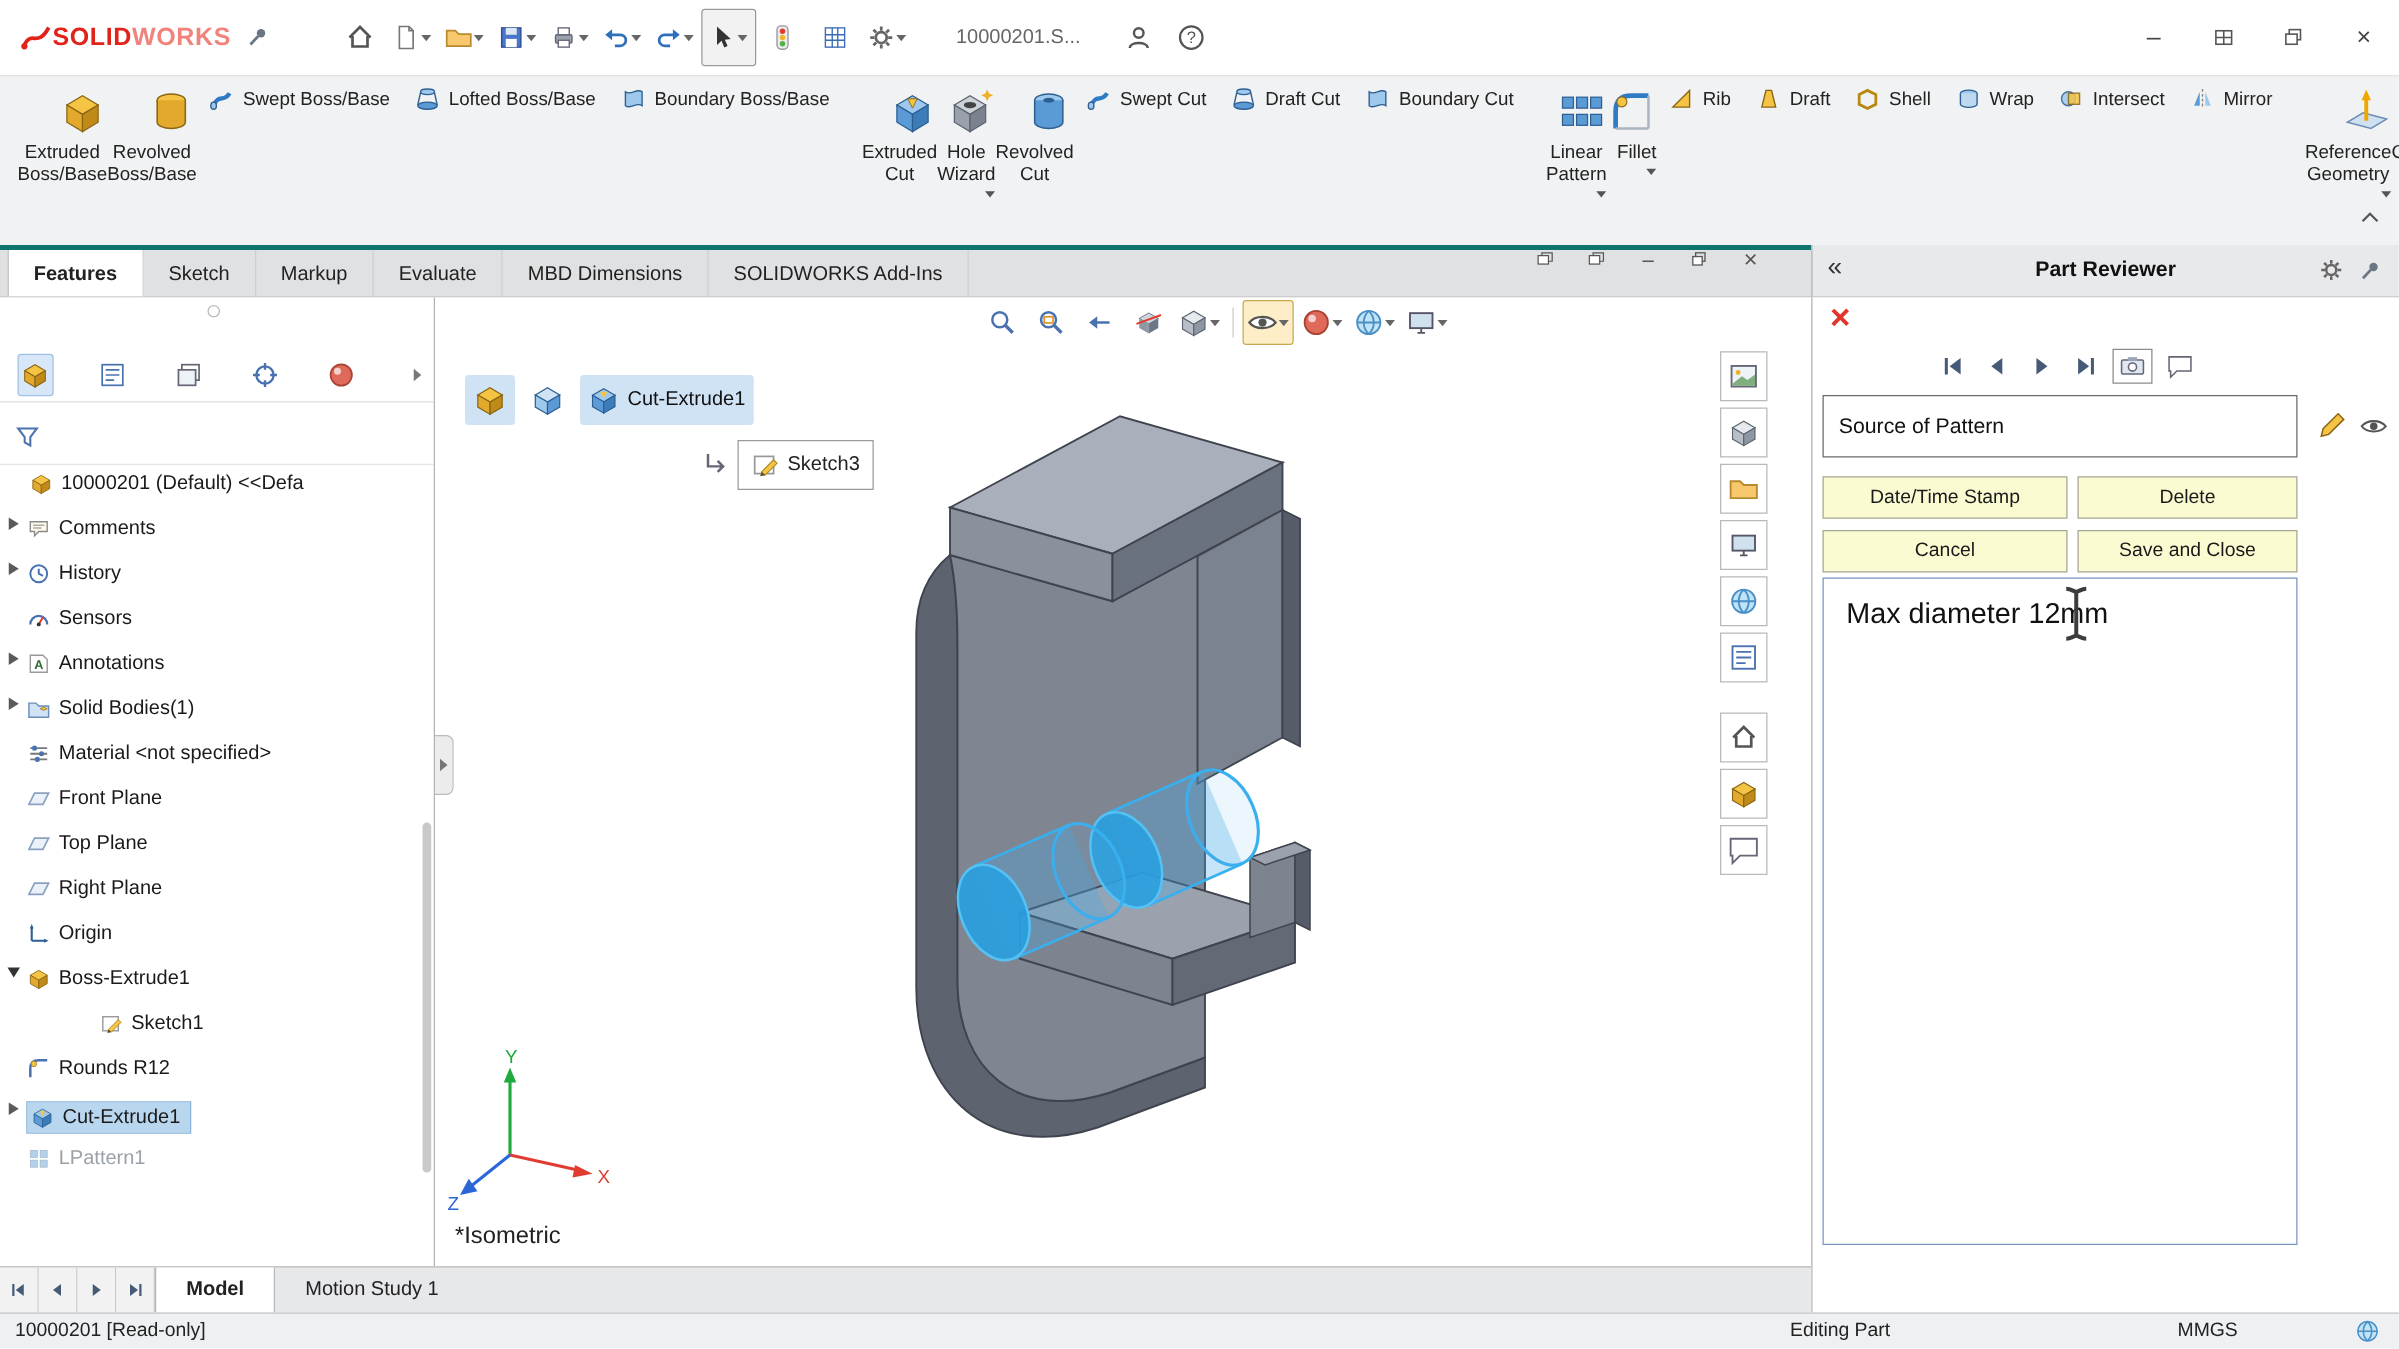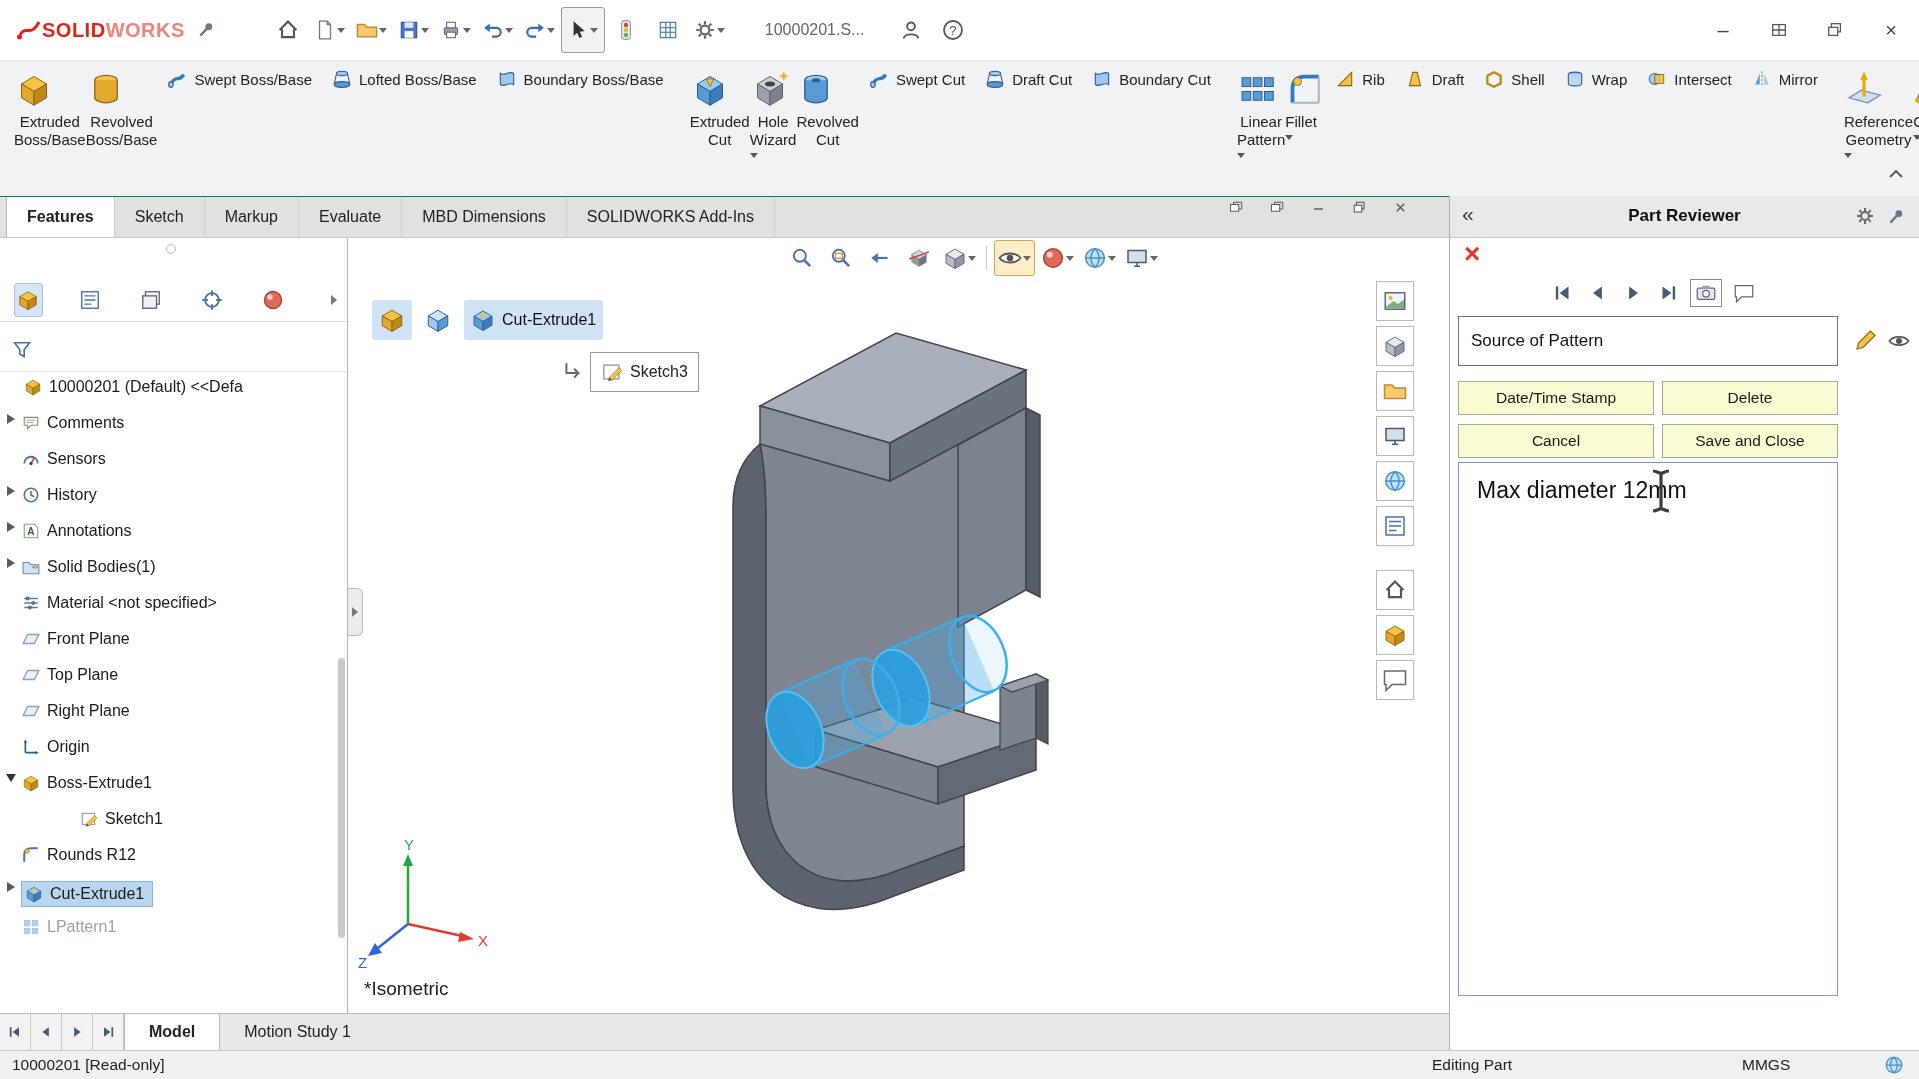--- a/index.html
+++ b/index.html
@@ -15,31 +15,31 @@
   .menu{font-size:16px;padding:0 15px;line-height:60px;color:#222;cursor:default}
   .tbtn{width:42px;height:44px;display:flex;align-items:center;justify-content:center;border-radius:3px}
   .tbtn.boxed{border:1px solid #9a9a9a;background:#f2f2f2}
   .ddc{width:0;height:0;border-left:4px solid transparent;border-right:4px solid transparent;border-top:5px solid #666;margin-left:1px}
   .qat{display:flex;align-items:center;margin-left:40px}
   .docname{font-size:16px;color:#666;margin-left:34px;white-space:nowrap}
   .winbtns{position:absolute;right:0;top:0;height:60px;display:flex}
   .winbtn{width:56px;height:60px;display:flex;align-items:center;justify-content:center;font-size:20px;color:#444}
   
   #ribbon{position:absolute;left:0;top:60px;width:1919px;height:136px;background:#f1f2f3;border-top:1px solid #e4e4e4;display:flex;align-items:stretch;padding-left:14px;box-sizing:border-box}
-  .rlarge{width:98px;display:flex;flex-direction:column;align-items:flex-start;padding-top:8px}
+  .rlarge{width:98px;display:flex;flex-direction:column;align-items:flex-end;padding-top:8px}
   .rlarge .ricon{width:40px;height:40px;margin-bottom:4px}
   .rlbl{font-size:15px;line-height:18px;text-align:center;color:#222}
   .ddv{width:0;height:0;border-left:4px solid transparent;border-right:4px solid transparent;border-top:5px solid #555;margin-top:4px}
   .rsmallcol{display:flex;flex-direction:row;justify-content:flex-start;}
   .rsmall{height:36px;display:flex;align-items:center;font-size:15px;color:#222;padding:0 10px;white-space:nowrap}
   .rsmall svg{width:20px;height:20px;margin-right:7px}
   .rsep{width:1px;background:#d2d2d2;margin:8px 8px}
   #ribcollapse{position:absolute;right:14px;top:168px}
   
-  #tabrow{position:absolute;left:0;top:196px;width:1449px;height:42px;background:#e0e1e3;border-top:1px solid #0f766e;border-bottom:1px solid #c6c6c6;display:flex;box-sizing:border-box;padding-left:6px}
+  #tabrow{position:absolute;left:0;top:196px;width:1449px;height:42px;background:#e0e1e3;border-top:4px solid #0f766e;border-bottom:1px solid #c6c6c6;display:flex;box-sizing:border-box;padding-left:6px}
   .ctab{padding:0 20px;line-height:40px;font-size:16px;color:#222;border-right:1px solid #cfcfcf}
   .ctab.active{background:#fff;font-weight:bold;border-left:1px solid #b9b9b9}
   #docwinctl{position:absolute;left:1228px;top:200px;display:flex;gap:24px;align-items:center}
   #docwinctl svg{width:17px;height:15px}
   
   #prheader{position:absolute;left:1449px;top:196px;width:470px;height:42px;background:#e8e9eb;border-left:1px solid #b0b0b0;border-bottom:1px solid #c6c6c6;box-sizing:border-box}
   #prheader .col{position:absolute;left:12px;top:6px;font-size:21px;color:#333}
   #prheader .ttl{position:absolute;left:0;width:100%;text-align:center;line-height:40px;font-weight:bold;font-size:17px;color:#111}
   #prpanel{position:absolute;left:1449px;top:238px;width:470px;height:812px;background:#fff;border-left:1px solid #b0b0b0;box-sizing:border-box}
   .prx{position:absolute;left:14px;top:2px;font-size:28px;font-weight:bold;color:#e0362b;line-height:28px}
@@ -827,34 +827,34 @@
     <div class="trow">
         <span class="tgap">
           <span class="tarr-r"></span>
         </span>
         <svg class="tic">
           <use href="#t-comments"></use>
         </svg>
         <span>Comments</span>
       </div>
     <div class="trow">
-        <span class="tgap"></span>
-        <svg class="tic">
-          <use href="#t-sensors"></use>
-        </svg>
-        <span>Sensors</span>
-      </div>
-    <div class="trow">
         <span class="tgap">
           <span class="tarr-r"></span>
         </span>
         <svg class="tic">
           <use href="#t-history"></use>
         </svg>
         <span>History</span>
+      </div>
+    <div class="trow">
+        <span class="tgap"></span>
+        <svg class="tic">
+          <use href="#t-sensors"></use>
+        </svg>
+        <span>Sensors</span>
       </div>
     <div class="trow">
         <span class="tgap">
           <span class="tarr-r"></span>
         </span>
         <svg class="tic">
           <use href="#t-annot"></use>
         </svg>
         <span>Annotations</span>
       </div>

